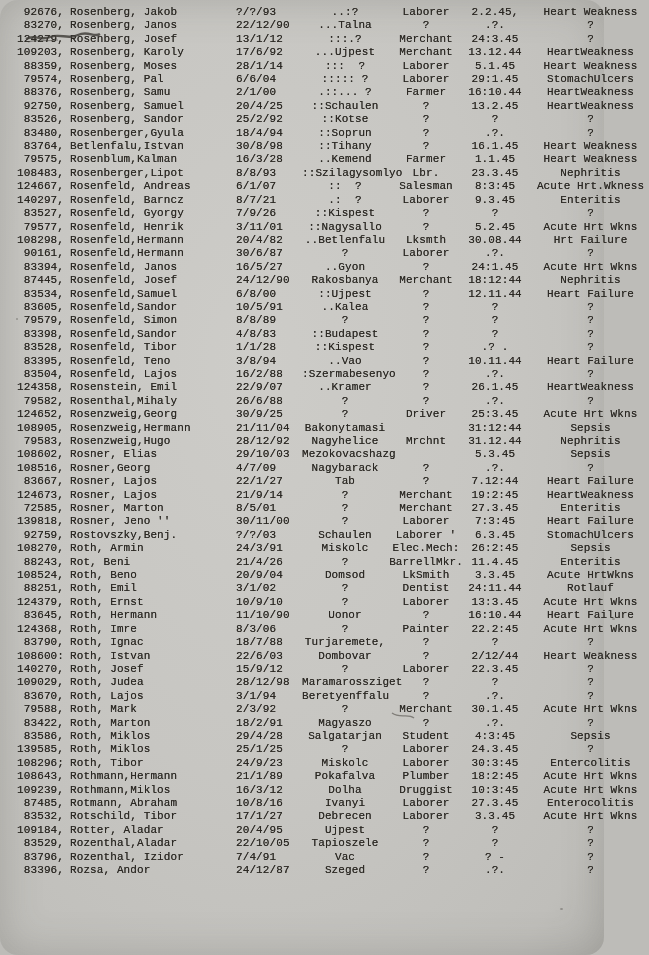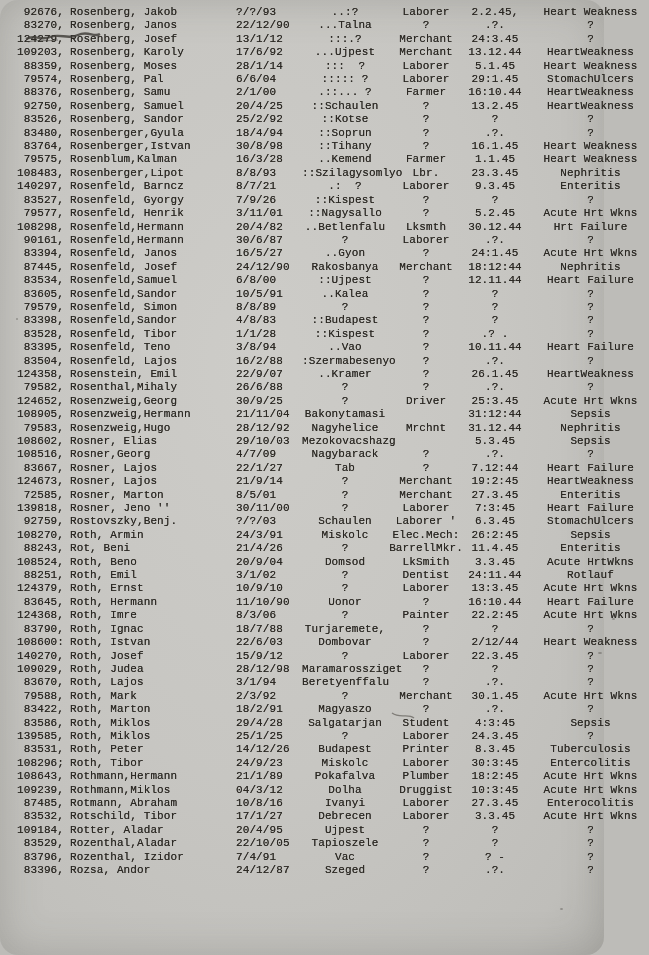--- a/index.html
+++ b/index.html
@@ -51,27 +51,28 @@
       <div class="row"><span class="c c-id">92676,</span><span class="c c-name">Rosenberg, Jakob</span><span class="c c-birth">?/?/93</span><span class="c c-place">..:?</span><span class="c c-occupation">Laborer</span><span class="c c-death">2.2.45,</span><span class="c c-cause">Heart Weakness</span></div>
       <div class="row"><span class="c c-id">83270,</span><span class="c c-name">Rosenberg, Janos</span><span class="c c-birth">22/12/90</span><span class="c c-place">...Talna</span><span class="c c-occupation">?</span><span class="c c-death">.?.</span><span class="c c-cause">?</span></div>
       <div class="row gap"><span class="c c-id">124279,</span><span class="c c-name">Rosenberg, Josef</span><span class="c c-birth">13/1/12</span><span class="c c-place">:::.?</span><span class="c c-occupation">Merchant</span><span class="c c-death">24:3.45</span><span class="c c-cause">?</span></div>
       <div class="row"><span class="c c-id">109203,</span><span class="c c-name">Rosenberg, Karoly</span><span class="c c-birth">17/6/92</span><span class="c c-place">...Ujpest</span><span class="c c-occupation">Merchant</span><span class="c c-death">13.12.44</span><span class="c c-cause">HeartWeakness</span></div>
       <div class="row gap"><span class="c c-id">88359,</span><span class="c c-name">Rosenberg, Moses</span><span class="c c-birth">28/1/14</span><span class="c c-place">:::  ?</span><span class="c c-occupation">Laborer</span><span class="c c-death">5.1.45</span><span class="c c-cause">Heart Weakness</span></div>
       <div class="row"><span class="c c-id">79574,</span><span class="c c-name">Rosenberg, Pal</span><span class="c c-birth">6/6/04</span><span class="c c-place">::::: ?</span><span class="c c-occupation">Laborer</span><span class="c c-death">29:1.45</span><span class="c c-cause">StomachUlcers</span></div>
       <div class="row"><span class="c c-id">88376,</span><span class="c c-name">Rosenberg, Samu</span><span class="c c-birth">2/1/00</span><span class="c c-place">.::... ?</span><span class="c c-occupation">Farmer</span><span class="c c-death">16:10.44</span><span class="c c-cause">HeartWeakness</span></div>
       <div class="row"><span class="c c-id">92750,</span><span class="c c-name">Rosenberg, Samuel</span><span class="c c-birth">20/4/25</span><span class="c c-place">::Schaulen</span><span class="c c-occupation">?</span><span class="c c-death">13.2.45</span><span class="c c-cause">HeartWeakness</span></div>
       <div class="row"><span class="c c-id">83526,</span><span class="c c-name">Rosenberg, Sandor</span><span class="c c-birth">25/2/92</span><span class="c c-place">::Kotse</span><span class="c c-occupation">?</span><span class="c c-death">?</span><span class="c c-cause">?</span></div>
       <div class="row"><span class="c c-id">83480,</span><span class="c c-name">Rosenberger,Gyula</span><span class="c c-birth">18/4/94</span><span class="c c-place">::Soprun</span><span class="c c-occupation">?</span><span class="c c-death">.?.</span><span class="c c-cause">?</span></div>
-      <div class="row"><span class="c c-id">83764,</span><span class="c c-name">Rosenberger,Istvan</span><span class="c c-birth">30/8/98</span><span class="c c-place">::Tihany</span><span class="c c-occupation">?</span><span class="c c-death">16.1.45</span><span class="c c-cause">Heart Weakness</span></div>
+      <div class="row"><span class="c c-id">83764,</span><span class="c c-name">Betlenfalu,Istvan</span><span class="c c-birth">30/8/98</span><span class="c c-place">::Tihany</span><span class="c c-occupation">?</span><span class="c c-death">16.1.45</span><span class="c c-cause">Heart Weakness</span></div>
       <div class="row"><span class="c c-id">79575,</span><span class="c c-name">Rosenblum,Kalman</span><span class="c c-birth">16/3/28</span><span class="c c-place">..Kemend</span><span class="c c-occupation">Farmer</span><span class="c c-death">1.1.45</span><span class="c c-cause">Heart Weakness</span></div>
       <div class="row"><span class="c c-id">108483,</span><span class="c c-name">Rosenberger,Lipot</span><span class="c c-birth">8/8/93</span><span class="c c-place">::Szilagysomlyo</span><span class="c c-occupation">Lbr.</span><span class="c c-death">23.3.45</span><span class="c c-cause">Nephritis</span></div>
+      <div class="row"><span class="c c-id">124667,</span><span class="c c-name">Rosenfeld, Andreas</span><span class="c c-birth">6/1/07</span><span class="c c-place">::  ?</span><span class="c c-occupation">Salesman</span><span class="c c-death">8:3:45</span><span class="c c-cause">Acute Hrt.Wkness</span></div>
       <div class="row"><span class="c c-id">140297,</span><span class="c c-name">Rosenfeld, Barncz</span><span class="c c-birth">8/7/21</span><span class="c c-place">.:  ?</span><span class="c c-occupation">Laborer</span><span class="c c-death">9.3.45</span><span class="c c-cause">Enteritis</span></div>
       <div class="row"><span class="c c-id">83527,</span><span class="c c-name">Rosenfeld, Gyorgy</span><span class="c c-birth">7/9/26</span><span class="c c-place">::Kispest</span><span class="c c-occupation">?</span><span class="c c-death">?</span><span class="c c-cause">?</span></div>
       <div class="row"><span class="c c-id">79577,</span><span class="c c-name">Rosenfeld, Henrik</span><span class="c c-birth">3/11/01</span><span class="c c-place">::Nagysallo</span><span class="c c-occupation">?</span><span class="c c-death">5.2.45</span><span class="c c-cause">Acute Hrt Wkns</span></div>
-      <div class="row"><span class="c c-id">108298,</span><span class="c c-name">Rosenfeld,Hermann</span><span class="c c-birth">20/4/82</span><span class="c c-place">..Betlenfalu</span><span class="c c-occupation">Lksmth</span><span class="c c-death">30.12.44</span><span class="c c-cause">Hrt Failure</span></div>
+      <div class="row"><span class="c c-id">108298,</span><span class="c c-name">Rosenfeld,Hermann</span><span class="c c-birth">20/4/82</span><span class="c c-place">..Betlenfalu</span><span class="c c-occupation">Lksmth</span><span class="c c-death">30.08.44</span><span class="c c-cause">Hrt Failure</span></div>
       <div class="row"><span class="c c-id">90161,</span><span class="c c-name">Rosenfeld,Hermann</span><span class="c c-birth">30/6/87</span><span class="c c-place">?</span><span class="c c-occupation">Laborer</span><span class="c c-death">.?.</span><span class="c c-cause">?</span></div>
       <div class="row"><span class="c c-id">83394,</span><span class="c c-name">Rosenfeld, Janos</span><span class="c c-birth">16/5/27</span><span class="c c-place">..Gyon</span><span class="c c-occupation">?</span><span class="c c-death">24:1.45</span><span class="c c-cause">Acute Hrt Wkns</span></div>
       <div class="row"><span class="c c-id">87445,</span><span class="c c-name">Rosenfeld, Josef</span><span class="c c-birth">24/12/90</span><span class="c c-place">Rakosbanya</span><span class="c c-occupation">Merchant</span><span class="c c-death">18:12:44</span><span class="c c-cause">Nephritis</span></div>
       <div class="row"><span class="c c-id">83534,</span><span class="c c-name">Rosenfeld,Samuel</span><span class="c c-birth">6/8/00</span><span class="c c-place">::Ujpest</span><span class="c c-occupation">?</span><span class="c c-death">12.11.44</span><span class="c c-cause">Heart Failure</span></div>
       <div class="row"><span class="c c-id">83605,</span><span class="c c-name">Rosenfeld,Sandor</span><span class="c c-birth">10/5/91</span><span class="c c-place">..Kalea</span><span class="c c-occupation">?</span><span class="c c-death">?</span><span class="c c-cause">?</span></div>
       <div class="row"><span class="c c-id">79579,</span><span class="c c-name">Rosenfeld, Simon</span><span class="c c-birth">8/8/89</span><span class="c c-place">?</span><span class="c c-occupation">?</span><span class="c c-death">?</span><span class="c c-cause">?</span></div>
       <div class="row"><span class="c c-id">83398,</span><span class="c c-name">Rosenfeld,Sandor</span><span class="c c-birth">4/8/83</span><span class="c c-place">::Budapest</span><span class="c c-occupation">?</span><span class="c c-death">?</span><span class="c c-cause">?</span></div>
       <div class="row"><span class="c c-id">83528,</span><span class="c c-name">Rosenfeld, Tibor</span><span class="c c-birth">1/1/28</span><span class="c c-place">::Kispest</span><span class="c c-occupation">?</span><span class="c c-death">.? .</span><span class="c c-cause">?</span></div>
       <div class="row"><span class="c c-id">83395,</span><span class="c c-name">Rosenfeld, Teno</span><span class="c c-birth">3/8/94</span><span class="c c-place">..Vao</span><span class="c c-occupation">?</span><span class="c c-death">10.11.44</span><span class="c c-cause">Heart Failure</span></div>
       <div class="row"><span class="c c-id">83504,</span><span class="c c-name">Rosenfeld, Lajos</span><span class="c c-birth">16/2/88</span><span class="c c-place">:Szermabesenyo</span><span class="c c-occupation">?</span><span class="c c-death">.?.</span><span class="c c-cause">?</span></div>
@@ -96,24 +97,23 @@
       <div class="row"><span class="c c-id">124368,</span><span class="c c-name">Roth, Imre</span><span class="c c-birth">8/3/06</span><span class="c c-place">?</span><span class="c c-occupation">Painter</span><span class="c c-death">22.2:45</span><span class="c c-cause">Acute Hrt Wkns</span></div>
       <div class="row"><span class="c c-id">83790,</span><span class="c c-name">Roth, Ignac</span><span class="c c-birth">18/7/88</span><span class="c c-place">Turjaremete,</span><span class="c c-occupation">?</span><span class="c c-death">?</span><span class="c c-cause">?</span></div>
       <div class="row"><span class="c c-id">108600:</span><span class="c c-name">Roth, Istvan</span><span class="c c-birth">22/6/03</span><span class="c c-place">Dombovar</span><span class="c c-occupation">?</span><span class="c c-death">2/12/44</span><span class="c c-cause">Heart Weakness</span></div>
       <div class="row"><span class="c c-id">140270,</span><span class="c c-name">Roth, Josef</span><span class="c c-birth">15/9/12</span><span class="c c-place">?</span><span class="c c-occupation">Laborer</span><span class="c c-death">22.3.45</span><span class="c c-cause">?</span></div>
       <div class="row"><span class="c c-id">109029,</span><span class="c c-name">Roth, Judea</span><span class="c c-birth">28/12/98</span><span class="c c-place">Maramarossziget</span><span class="c c-occupation">?</span><span class="c c-death">?</span><span class="c c-cause">?</span></div>
       <div class="row"><span class="c c-id">83670,</span><span class="c c-name">Roth, Lajos</span><span class="c c-birth">3/1/94</span><span class="c c-place">Beretyenffalu</span><span class="c c-occupation">?</span><span class="c c-death">.?.</span><span class="c c-cause">?</span></div>
       <div class="row"><span class="c c-id">79588,</span><span class="c c-name">Roth, Mark</span><span class="c c-birth">2/3/92</span><span class="c c-place">?</span><span class="c c-occupation">Merchant</span><span class="c c-death">30.1.45</span><span class="c c-cause">Acute Hrt Wkns</span></div>
       <div class="row"><span class="c c-id">83422,</span><span class="c c-name">Roth, Marton</span><span class="c c-birth">18/2/91</span><span class="c c-place">Magyaszo</span><span class="c c-occupation">?</span><span class="c c-death">.?.</span><span class="c c-cause">?</span></div>
       <div class="row"><span class="c c-id">83586,</span><span class="c c-name">Roth, Miklos</span><span class="c c-birth">29/4/28</span><span class="c c-place">Salgatarjan</span><span class="c c-occupation">Student</span><span class="c c-death">4:3:45</span><span class="c c-cause">Sepsis</span></div>
       <div class="row"><span class="c c-id">139585,</span><span class="c c-name">Roth, Miklos</span><span class="c c-birth">25/1/25</span><span class="c c-place">?</span><span class="c c-occupation">Laborer</span><span class="c c-death">24.3.45</span><span class="c c-cause">?</span></div>
-      <div class="row"><span class="c c-id">83531,</span><span class="c c-name">Roth, Peter</span><span class="c c-birth">14/12/26</span><span class="c c-place">Budapest</span><span class="c c-occupation">Printer</span><span class="c c-death">8.3.45</span><span class="c c-cause">Tuberculosis</span></div>
       <div class="row"><span class="c c-id">108296;</span><span class="c c-name">Roth, Tibor</span><span class="c c-birth">24/9/23</span><span class="c c-place">Miskolc</span><span class="c c-occupation">Laborer</span><span class="c c-death">30:3:45</span><span class="c c-cause">Entercolitis</span></div>
       <div class="row"><span class="c c-id">108643,</span><span class="c c-name">Rothmann,Hermann</span><span class="c c-birth">21/1/89</span><span class="c c-place">Pokafalva</span><span class="c c-occupation">Plumber</span><span class="c c-death">18:2:45</span><span class="c c-cause">Acute Hrt Wkns</span></div>
-      <div class="row"><span class="c c-id">109239,</span><span class="c c-name">Rothmann,Miklos</span><span class="c c-birth">04/3/12</span><span class="c c-place">Dolha</span><span class="c c-occupation">Druggist</span><span class="c c-death">10:3:45</span><span class="c c-cause">Acute Hrt Wkns</span></div>
+      <div class="row"><span class="c c-id">109239,</span><span class="c c-name">Rothmann,Miklos</span><span class="c c-birth">16/3/12</span><span class="c c-place">Dolha</span><span class="c c-occupation">Druggist</span><span class="c c-death">10:3:45</span><span class="c c-cause">Acute Hrt Wkns</span></div>
       <div class="row"><span class="c c-id">87485,</span><span class="c c-name">Rotmann, Abraham</span><span class="c c-birth">10/8/16</span><span class="c c-place">Ivanyi</span><span class="c c-occupation">Laborer</span><span class="c c-death">27.3.45</span><span class="c c-cause">Enterocolitis</span></div>
       <div class="row"><span class="c c-id">83532,</span><span class="c c-name">Rotschild, Tibor</span><span class="c c-birth">17/1/27</span><span class="c c-place">Debrecen</span><span class="c c-occupation">Laborer</span><span class="c c-death">3.3.45</span><span class="c c-cause">Acute Hrt Wkns</span></div>
       <div class="row"><span class="c c-id">109184,</span><span class="c c-name">Rotter, Aladar</span><span class="c c-birth">20/4/95</span><span class="c c-place">Ujpest</span><span class="c c-occupation">?</span><span class="c c-death">?</span><span class="c c-cause">?</span></div>
       <div class="row"><span class="c c-id">83529,</span><span class="c c-name">Rozenthal,Aladar</span><span class="c c-birth">22/10/05</span><span class="c c-place">Tapioszele</span><span class="c c-occupation">?</span><span class="c c-death">?</span><span class="c c-cause">?</span></div>
       <div class="row"><span class="c c-id">83796,</span><span class="c c-name">Rozenthal, Izidor</span><span class="c c-birth">7/4/91</span><span class="c c-place">Vac</span><span class="c c-occupation">?</span><span class="c c-death">? -</span><span class="c c-cause">?</span></div>
       <div class="row"><span class="c c-id">83396,</span><span class="c c-name">Rozsa, Andor</span><span class="c c-birth">24/12/87</span><span class="c c-place">Szeged</span><span class="c c-occupation">?</span><span class="c c-death">.?.</span><span class="c c-cause">?</span></div>
     </div>
 
   <svg class="smudge" style="left:24px;top:30px;" width="78" height="14" viewBox="0 0 78 14">
     <path d="M2,9 C10,4 16,11 26,7 S44,10 54,5 S70,8 76,4" fill="none" stroke="#3c3a34" stroke-width="2.4" opacity="0.8"></path>

